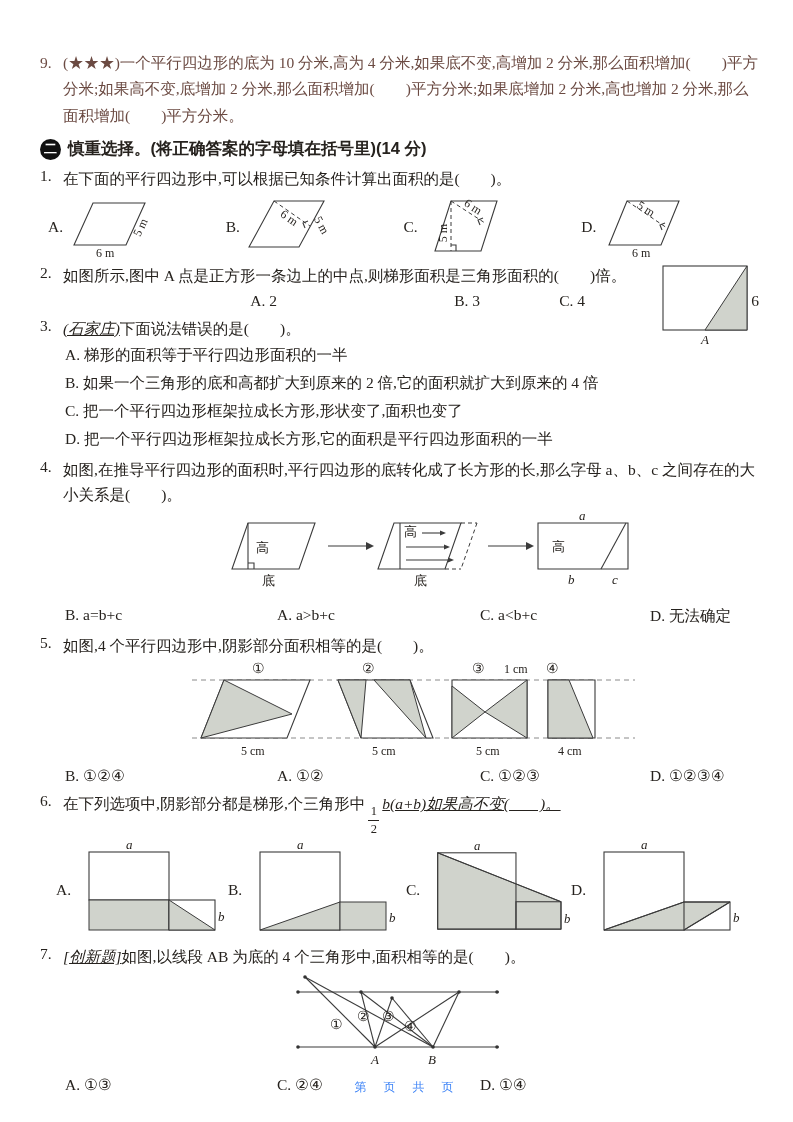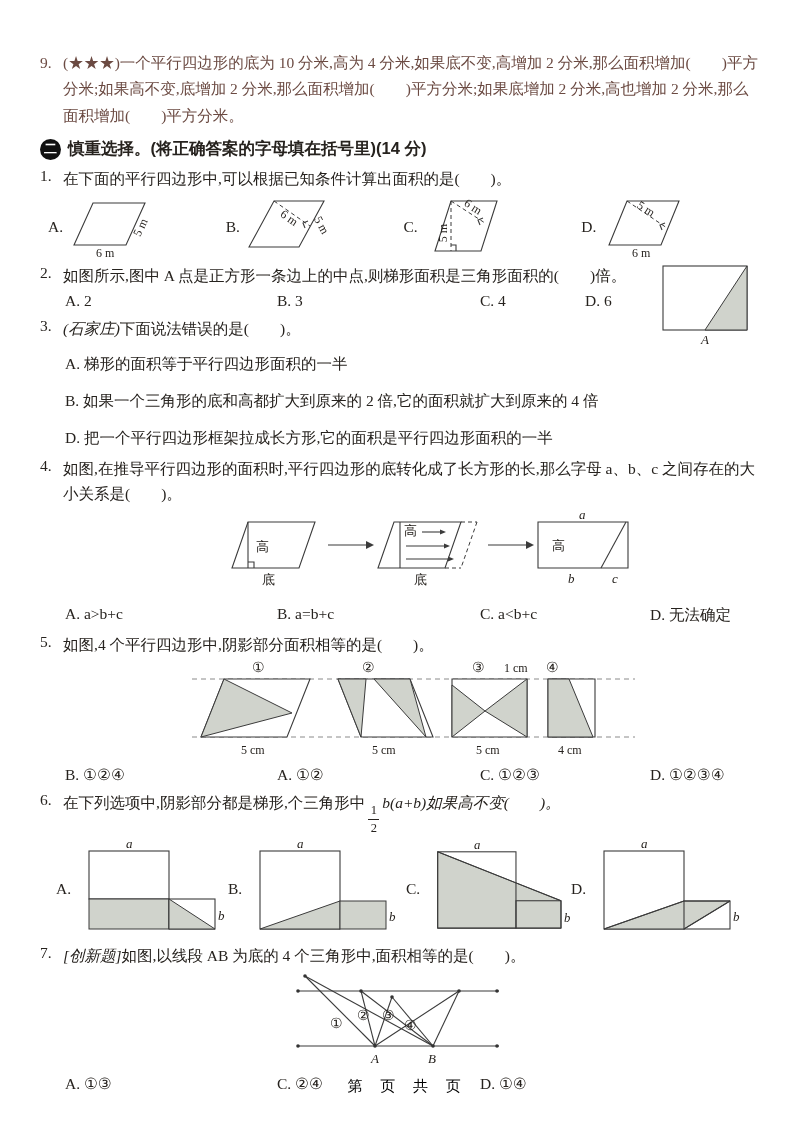--- a/index.html
+++ b/index.html
@@ -12,59 +12,59 @@
   .qnum{flex:none;width:23px;}
   .qtext{flex:1;line-height:1.6;}
   .q9 .qtext,.q9 .qnum{color:#6b4a42;line-height:1.7;}
 
   .section{display:flex;align-items:center;gap:7px;margin:9px 0 7px 0;
            font-family:"Liberation Sans","DejaVu Sans",sans-serif;font-weight:bold;font-size:16.5px;}
   .badge{flex:none;width:21px;height:21px;border-radius:50%;background:#111111;color:#fff;
          font-size:13px;display:flex;align-items:center;justify-content:center;}
 
   .opts{display:grid;grid-template-columns:212px 203px 170px 1fr;padding-left:25px;margin:3px 0 7px 0;}
-  .opts-q2{grid-template-columns:212px 203px 105px 1fr;}
+  .opts-q2{grid-template-columns:212px 203px 105px 1fr;text-align:right;}
   .q3opts{padding-left:25px;}
-  .q3opts .opt{line-height:1.8;margin-top:9px;}
+  .q3opts .opt{line-height:1.8;}
 
   .figrow{display:grid;grid-template-columns:1fr 1fr 1fr 1fr;padding-left:8px;margin:3px 0 5px 0;}
   .fig-opt{display:flex;align-items:center;gap:3px;}
   .letter{flex:none;}
 
   .q2{position:relative;}
   .q2 .qtext{margin-right:76px;}
   .q2fig{position:absolute;right:0;top:0;}
 
   .q4fig{margin:3px 0 2px 176px;}
   .q5fig{margin:2px 0 0 146px;}
   .q7fig{margin:2px 0 2px 252px;}
   .q6row{display:flex;padding-left:16px;margin:5px 0 3px 0;}
   .q6row .grp{display:flex;align-items:center;gap:2px;}
   .g1{width:172px;}.g2{width:178px;}.g3{width:165px;}
 
   .frac{display:inline-flex;flex-direction:column;align-items:center;vertical-align:-6px;
         line-height:1;font-size:12.5px;margin:0 3px;}
   .frac .bar{width:11px;height:1px;background:#26221e;margin:2px 0;}
-  .kai{font-style:italic;}
+  .kai{font-style:italic;text-decoration:underline;}
 
   svg .ol{fill:none;stroke:#3b3b3b;stroke-width:1.1;}
   svg .olw{fill:#ffffff;stroke:#3b3b3b;stroke-width:1.1;}
   svg .sh{fill:#d0d3cc;stroke:#3b3b3b;stroke-width:1;}
   svg .dash{fill:none;stroke:#3b3b3b;stroke-width:1;stroke-dasharray:4 3;}
   svg .dashlt{stroke:#8a8a8a;stroke-width:1;stroke-dasharray:5 4;}
   svg text{font-family:"Liberation Serif","DejaVu Serif",serif;fill:#26221e;}
   svg .lbl{font-size:12px;}
   svg .cn{font-size:13px;}
   svg .var{font-style:italic;font-size:13px;}
   svg .num{font-size:14px;}
   svg .ah{fill:#3b3b3b;}
   svg .dot{fill:#333;}
 
   .footer{position:absolute;left:0;right:0;bottom:26px;text-align:center;
-          font-size:15px;letter-spacing:7px;color:#000000;padding-left:22px;}
+          font-size:12px;letter-spacing:7px;color:#3b82f6;padding-left:22px;}
 </style>
 </head>
 <body>
 
 <div class="page">
 
   <div class="q q9 qline">
     <span class="qnum">9.</span>
     <div class="qtext">(★★★)一个平行四边形的底为 10 分米,高为 4 分米,如果底不变,高增加 2 分米,那么面积增加(　　)平方分米;如果高不变,底增加 2 分米,那么面积增加(　　)平方分米;如果底增加 2 分米,高也增加 2 分米,那么面积增加(　　)平方分米。</div>
   </div>
@@ -146,20 +146,21 @@
   <div class="q">
     <div class="qline">
       <span class="qnum">3.</span>
       <div class="qtext">
         <span class="kai">(石家庄)</span><span>下面说法错误的是(　　)。</span>
       </div>
     </div>
     <div class="q3opts">
       <div class="opt">A. 梯形的面积等于平行四边形面积的一半</div>
       <div class="opt">B. 如果一个三角形的底和高都扩大到原来的 2 倍,它的面积就扩大到原来的 4 倍</div>
+      <div class="opt">C. 把一个平行四边形框架拉成长方形,形状变了,面积也变了</div>
       <div class="opt">D. 把一个平行四边形框架拉成长方形,它的面积是平行四边形面积的一半</div>
     </div>
   </div>
 
   <div class="q">
     <div class="qline">
       <span class="qnum">4.</span>
       <div class="qtext">如图,在推导平行四边形的面积时,平行四边形的底转化成了长方形的长,那么字母 a、b、c 之间存在的大小关系是(　　)。</div>
     </div>
     <div class="q4fig">
@@ -192,22 +193,22 @@
 
         <polygon class="ol" points="322,12 412,12 412,58 322,58"></polygon>
         <line class="ol" x1="410" y1="12" x2="385" y2="58"></line>
         <text class="var" x="363" y="9">a</text>
         <text class="cn" x="336" y="40">高</text>
         <text class="var" x="352" y="73">b</text>
         <text class="var" x="396" y="73">c</text>
       </svg>
     </div>
     <div class="opts">
+      <span>B. a=b+c</span>
       <span>A. a&gt;b+c</span>
-      <span>B. a=b+c</span>
       <span>C. a&lt;b+c</span>
       <span>D. 无法确定</span>
     </div>
   </div>
 
   <div class="q">
     <div class="qline">
       <span class="qnum">5.</span>
       <div class="qtext">如图,4 个平行四边形中,阴影部分面积相等的是(　　)。</div>
     </div>

